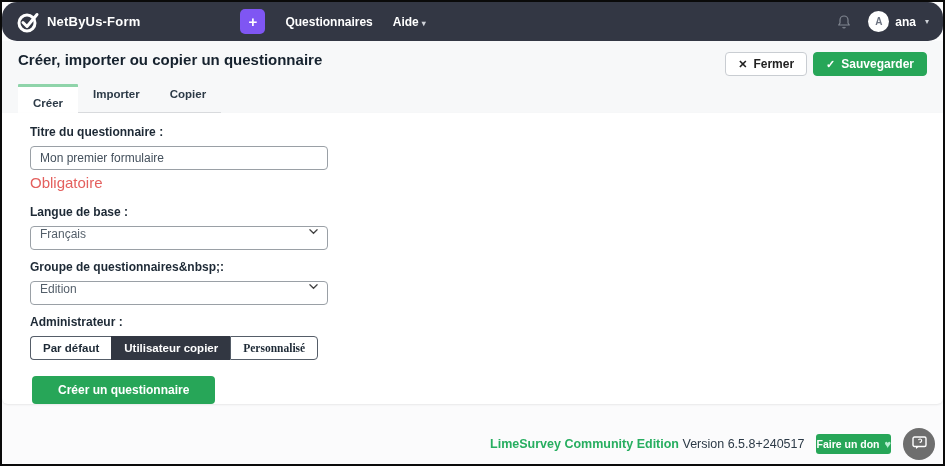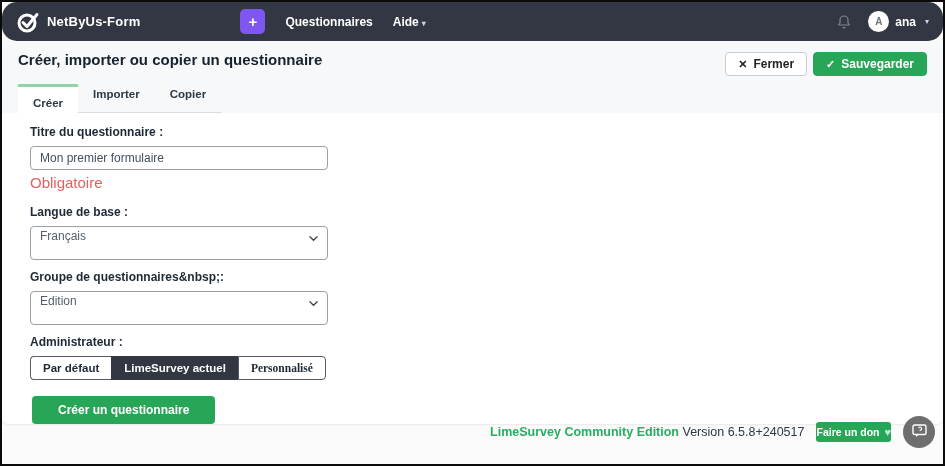--- a/index.html
+++ b/index.html
@@ -79,21 +79,21 @@
   }
   .field-label { font-size:12px; font-weight:bold; color:#1d2935; margin-bottom:7px; }
   .text-input {
     width:298px; height:24px; border:1px solid #9aa0a6; border-radius:4px;
     font-family:inherit; font-size:12px; color:#44505c; padding:0 9px; background:#fff;
   }
   .required-hint { color:#e4605e; font-size:15px; margin-top:4px; }
   .spacer-14 { height:14px; } .spacer-10 { height:10px; }
   .select {
     width:298px; height:24px; border:1px solid #9aa0a6; border-radius:4px;
-    display:flex; align-items:flex-end; padding:16px 9px; font-size:12px; color:#545f6a;
+    display:flex; align-items:flex-start; padding:0 9px; font-size:12px; color:#545f6a;
     background:#fff; cursor:pointer;
   }
   .select .chev { margin-left:auto; width:9px; height:9px; }
   .chev svg, .bell svg { display:block; }
 
   .btn-group { display:flex; }
   .seg {
     border:1px solid #555d68; background:#fff; color:#1d2935;
     font-size:11.5px; font-weight:bold; padding:5px 12px; cursor:pointer;
     border-right-width:0;
@@ -103,21 +103,21 @@
   .seg.active { background:#323742; border-color:#323742; color:#fff; }
   .seg.active + .seg { border-left-width:1px;font-family:Liberation Serif, serif; }
 
   .btn-create {
     margin:16px 0 0 2px; background:#27a658; color:#fff; border:none;
     border-radius:4px; font-size:12px; font-weight:bold; padding:7px 26px;
   }
 
   
   .footer {
-    position:absolute; right:8px; bottom:16px;
+    position:absolute; right:8px; bottom:4px;
     display:flex; align-items:center; gap:12px;
   }
   .version-line { font-size:12.5px; color:#2c3a47; }
   .product-name { color:#27ae60; font-weight:bold; }
   .btn-donate {
     background:#27a658; color:#fff; border:none; border-radius:3px;
     font-size:10.5px; font-weight:bold; padding:4px 0;
     display:flex; align-items:center; gap:5px;
   }
   .donate-heart { color:#b9f0d2; font-size:11px; }
@@ -210,21 +210,21 @@
         <svg width="9" height="9" viewBox="0 0 10 10">
             <path d="M1 3 L5 7 L9 3" fill="none" stroke="#444" stroke-width="1.4" stroke-linecap="round"></path>
           </svg>
       </span>
     </div>
 
     <div class="spacer-10"></div>
     <div class="field-label">Administrateur :</div>
     <div class="btn-group">
       <button class="seg">Par défaut</button>
-      <button class="seg active">LimeSurvey actuel</button>
+      <button class="seg active">Utilisateur copier</button>
       <button class="seg">Personnalisé</button>
     </div>
 
     <button class="btn btn-create">Créer un questionnaire</button>
   </div>
 
   <div class="footer">
     <div class="version-line">
       <span class="product-name">LimeSurvey Community Edition</span><span> Version 6.5.8+240517</span>
     </div>

